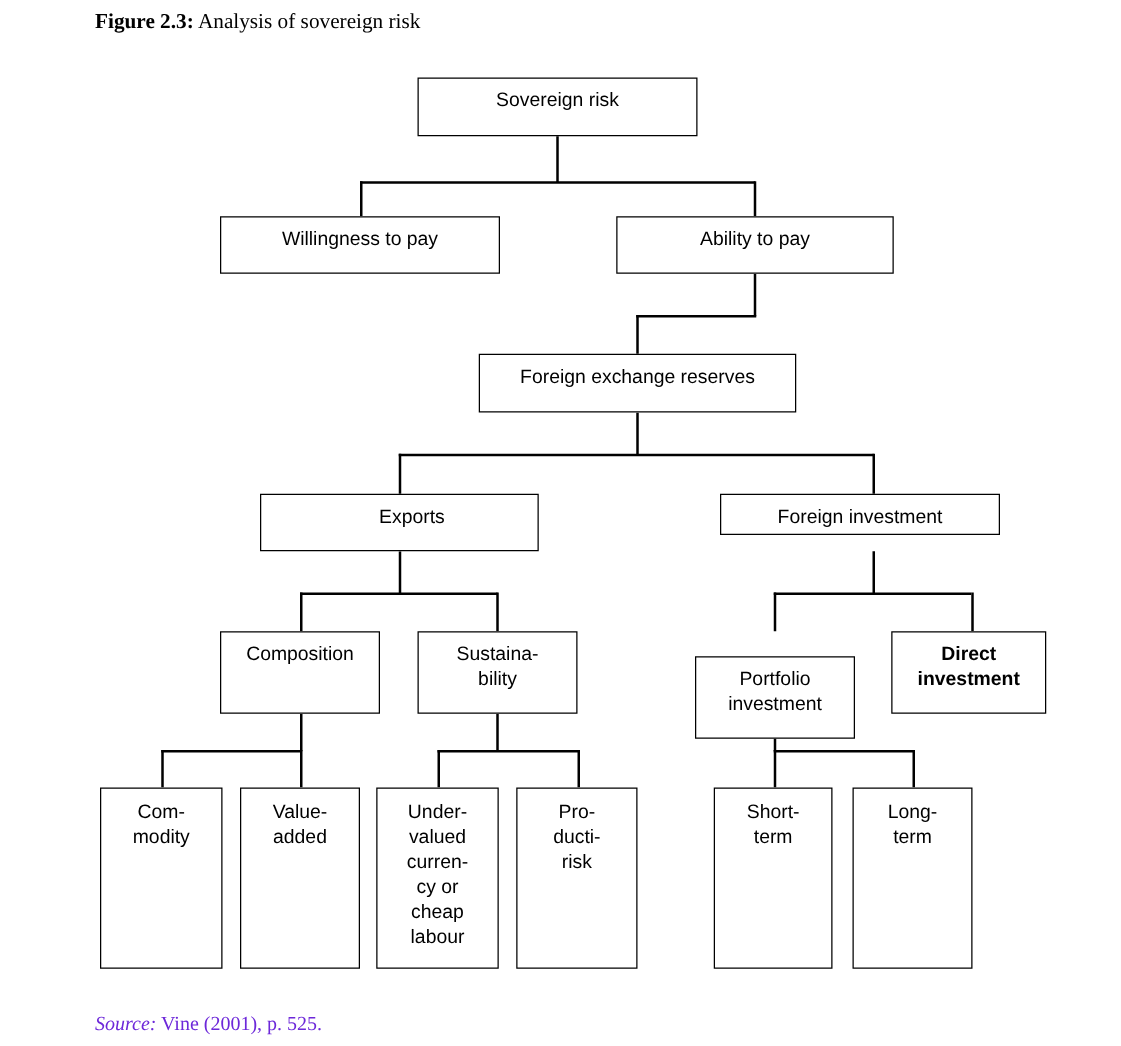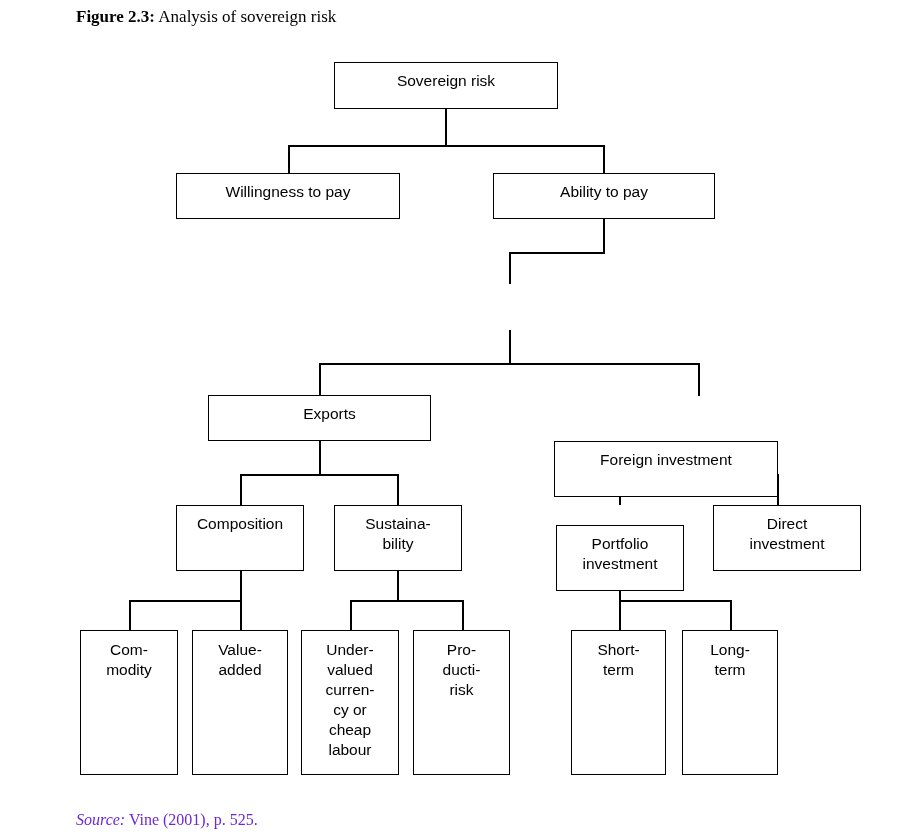--- a/index.html
+++ b/index.html
@@ -120,34 +120,35 @@
   <div class="hline" style="left:619px; top:600px; width:112px;"></div>
   <div class="vline" style="left:619px; top:600px; height:30px;"></div>
   <div class="vline" style="left:730px; top:600px; height:30px;"></div>
 
   <div class="node" style="left:334px; top:62px; width:224px; height:47px;">Sovereign risk</div>
 
   <div class="node" style="left:176px; top:173px; width:224px; height:46px;">Willingness to pay</div>
 
   <div class="node" style="left:493px; top:173px; width:222px; height:46px;">Ability to pay</div>
 
+  <div class="node" style="left:383px; top:283px; width:254px; height:47px;">Foreign exchange reserves</div>
 
   <div class="node" style="left:208px; top:395px; width:223px; height:46px;padding-left:20px;">Exports</div>
 
-  <div class="node" style="left:554px; top:395px; width:224px; height:56px;margin-top:46px;">Foreign investment</div>
+  <div class="node" style="left:576px; top:395px; width:224px; height:33px;">Foreign investment</div>
 
   <div class="node" style="left:176px; top:505px; width:128px; height:66px;">Composition</div>
 
   <div class="node" style="left:334px; top:505px; width:128px; height:66px;">Sustaina-
 bility</div>
 
   <div class="node" style="left:556px; top:505px; width:128px; height:66px;margin-top:20px;">Portfolio
 investment</div>
 
-  <div class="node" style="left:713px; top:505px; width:148px; height:66px;">Direct
+  <div class="node" style="left:713px; top:505px; width:124px; height:66px;font-weight:bold;">Direct
 investment</div>
 
   <div class="node tall" style="left:80px; top:630px; width:98px; height:145px;">Com-
 modity</div>
 
   <div class="node tall" style="left:192px; top:630px; width:96px; height:145px;">Value-
 added</div>
 
   <div class="node tall" style="left:301px; top:630px; width:98px; height:145px;text-align:center;">Under-
 valued

